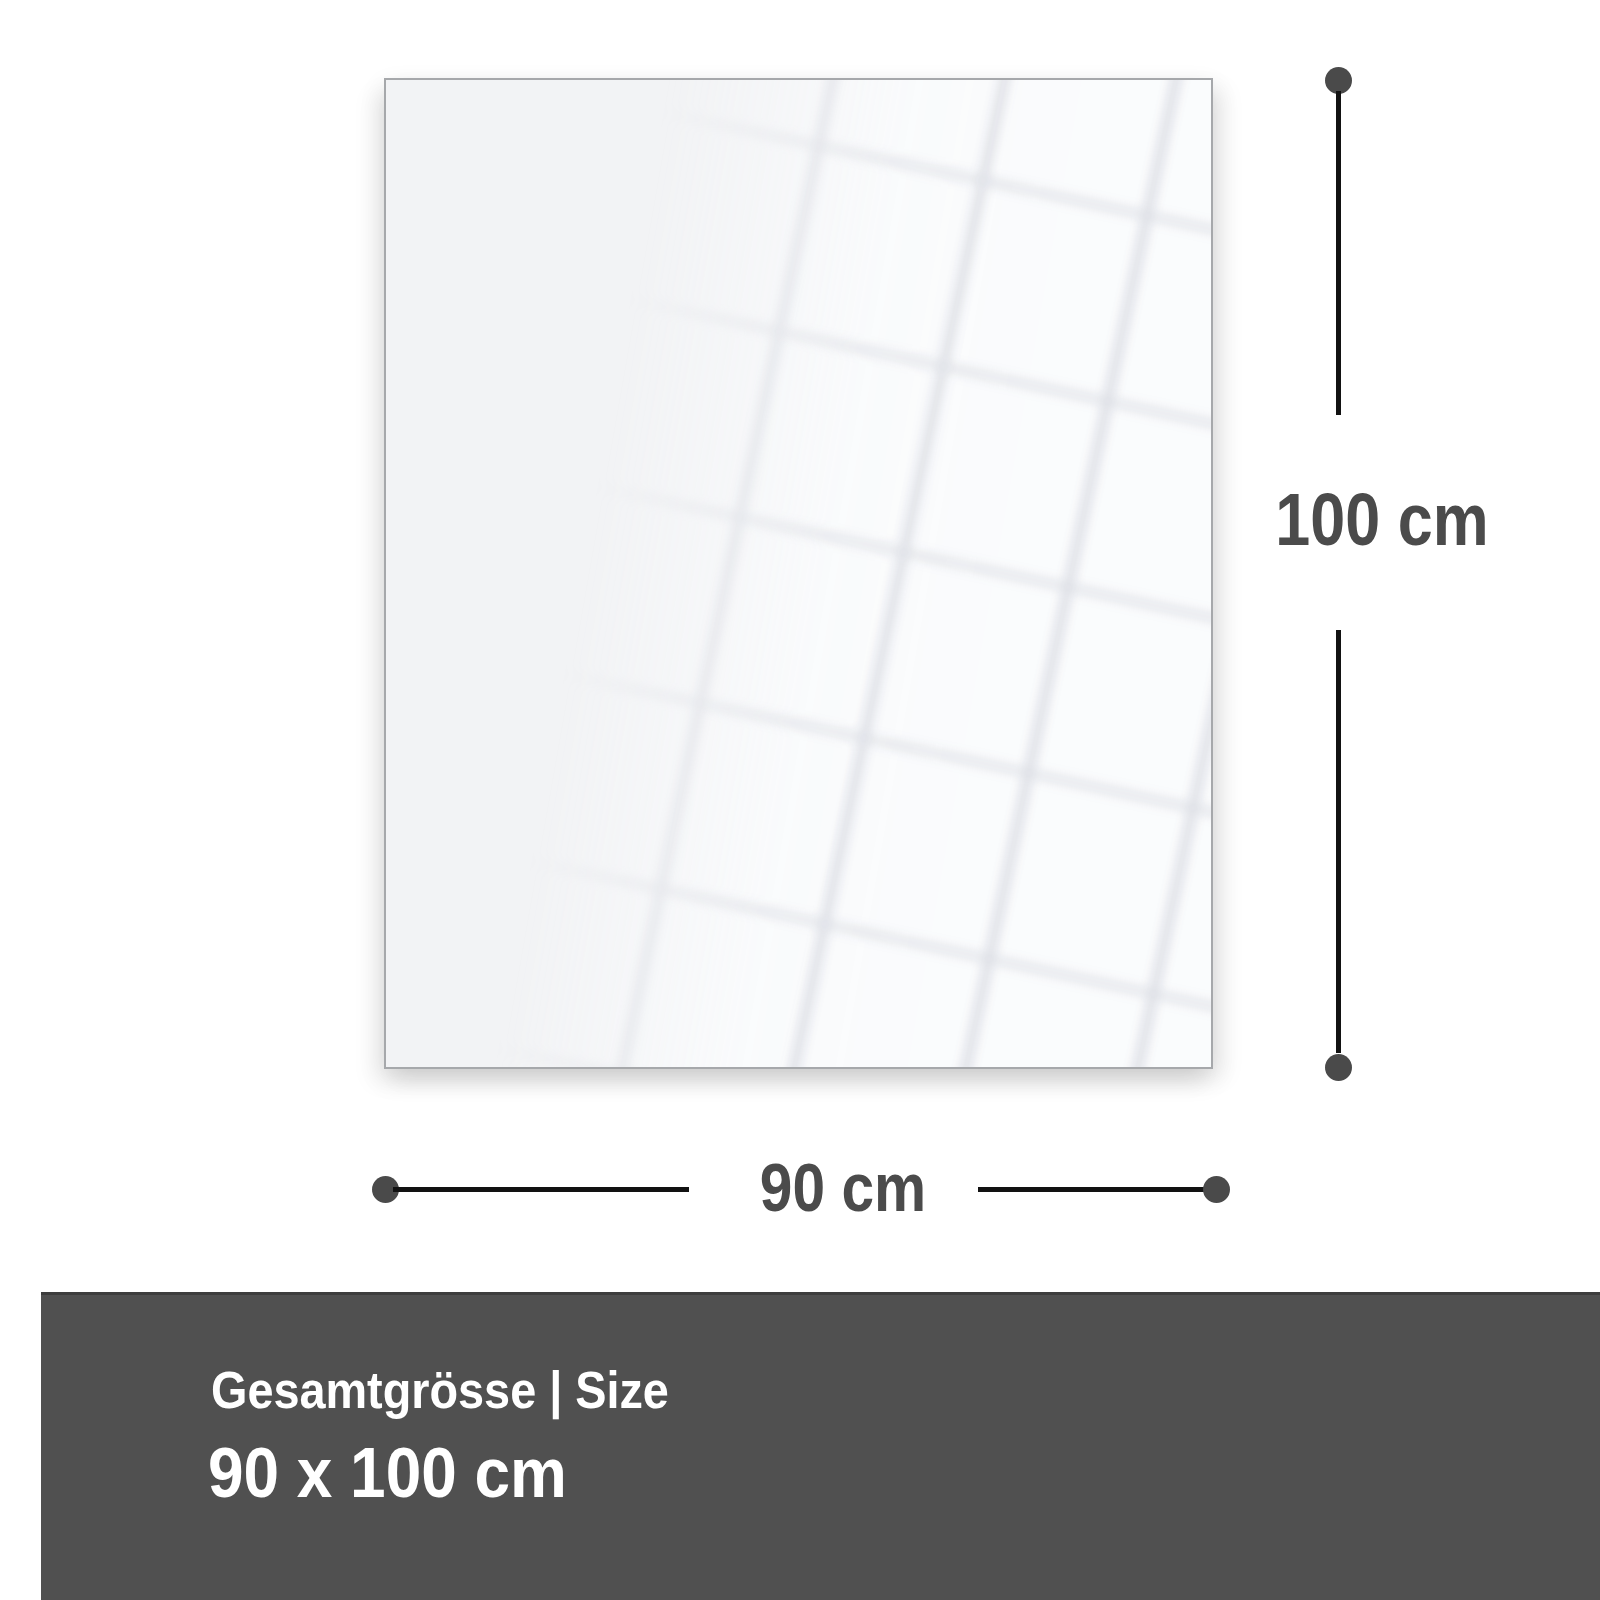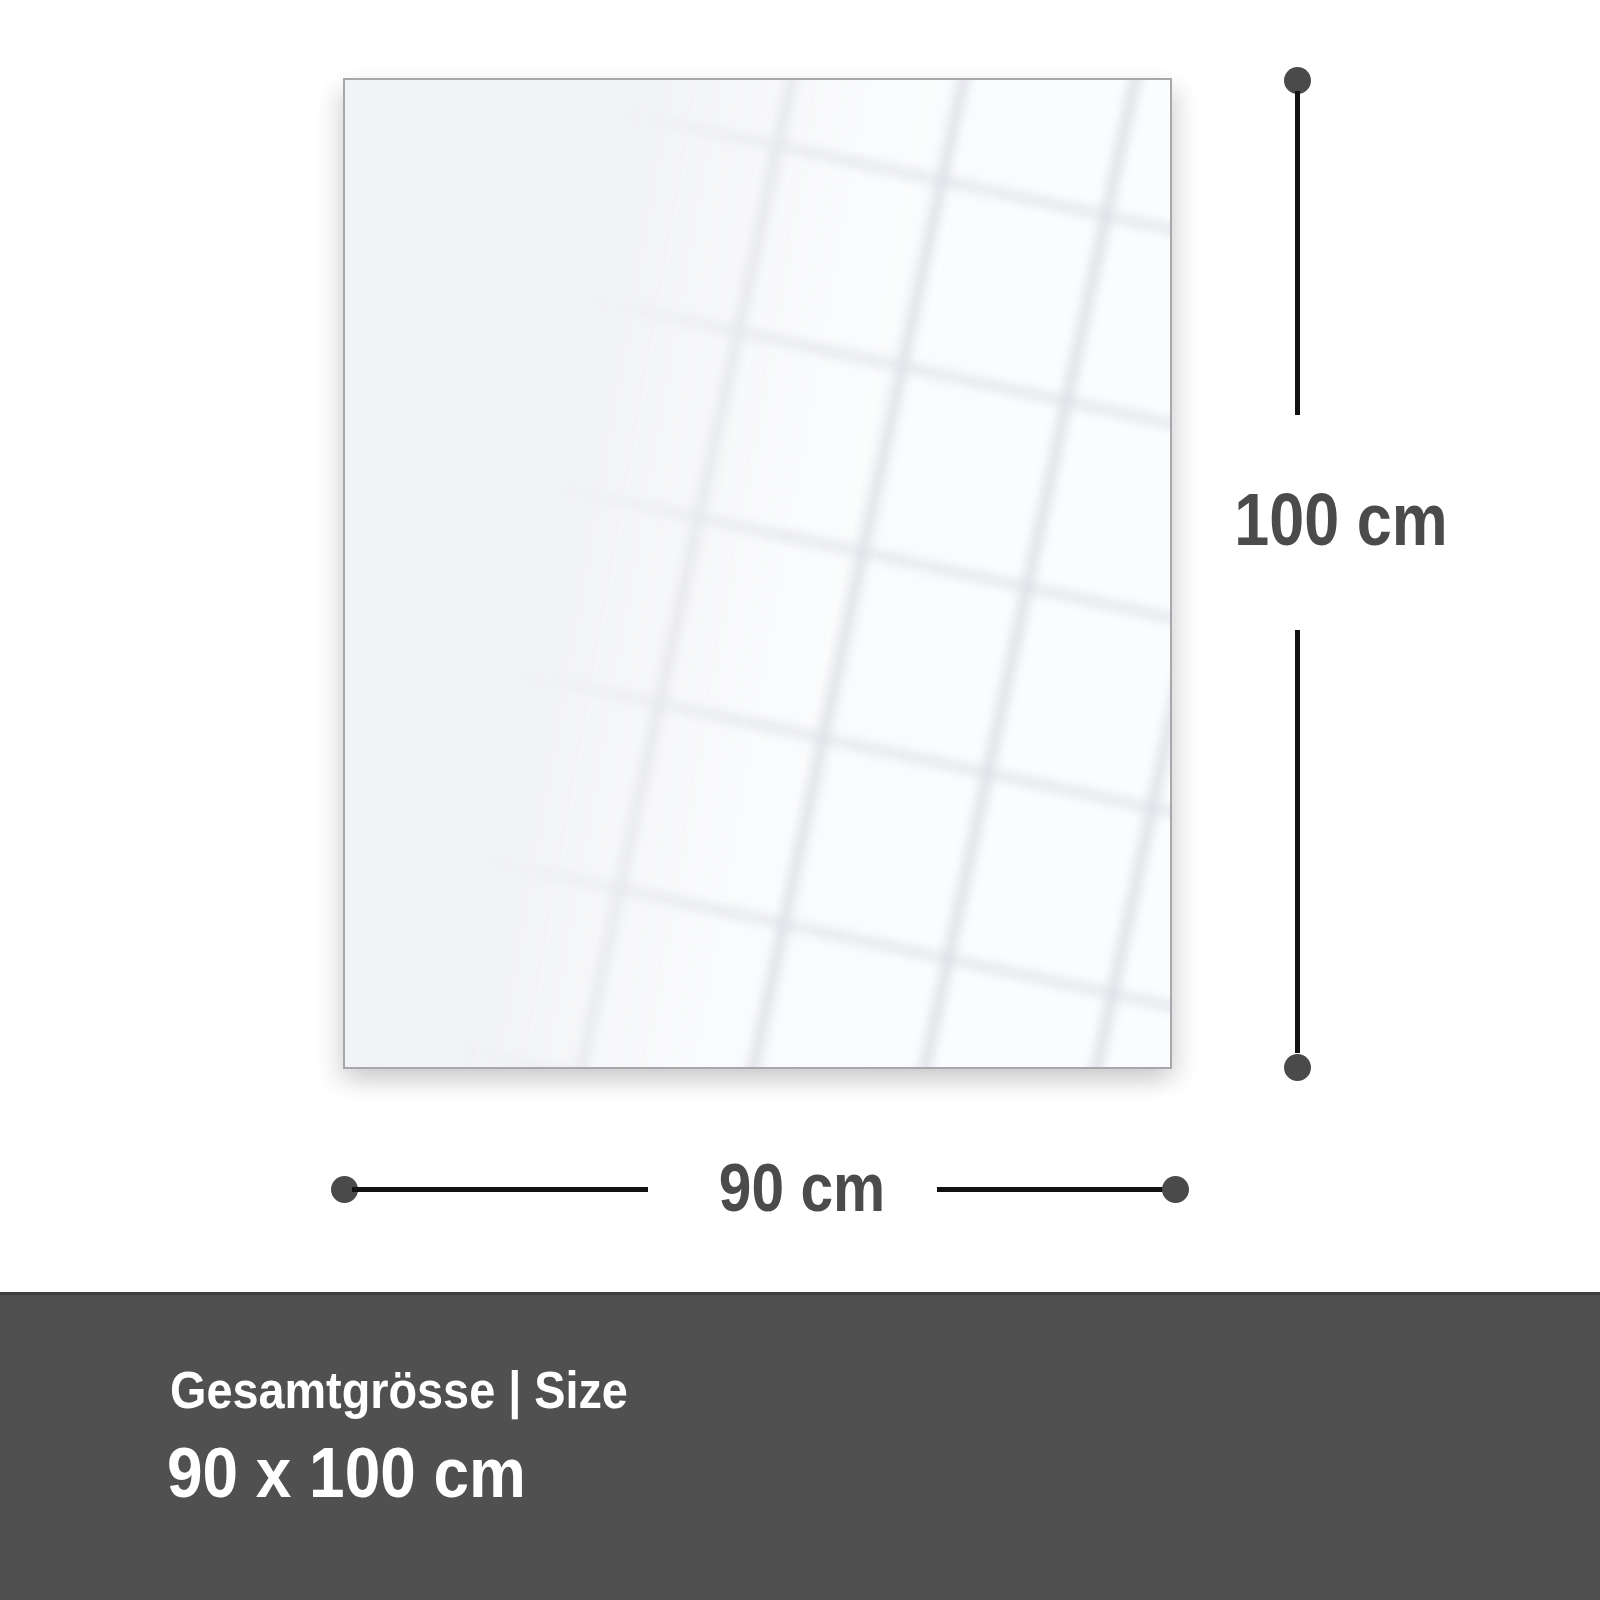--- a/index.html
+++ b/index.html
@@ -8,20 +8,21 @@
     width: 1600px;
     height: 1600px;
     background: var(--page-bg, #ffffff);
     font-family: "Liberation Sans", sans-serif;
     overflow: hidden;
   }
   .canvas {
     position: relative;
     width: 1464px;
     height: 1600px;
+    margin-left: 41px;
   }
 
   
   .panel {
     position: absolute;
     left: 343px;
     top: 78px;
     width: 829px;
     height: 991px;
     box-sizing: border-box;

